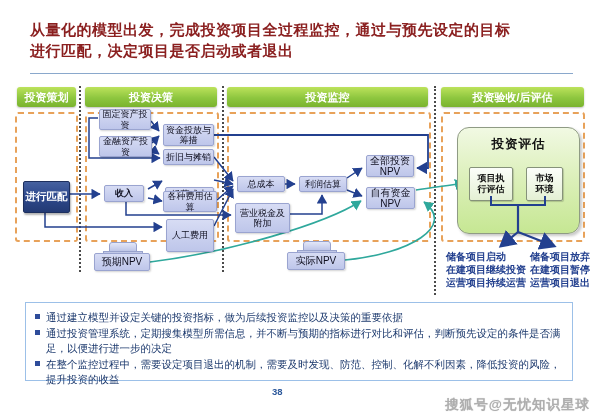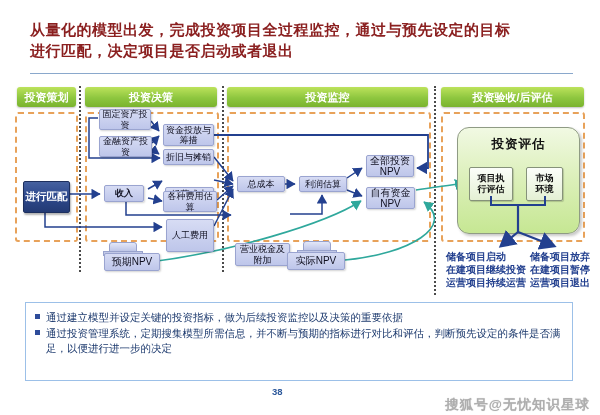--- a/index.html
+++ b/index.html
@@ -122,24 +122,24 @@
   </div>
   <div class="node" style="left:99px;top:109px;width:52px;height:21px;">固定资产投资</div>
   <div class="node" style="left:99px;top:136px;width:53px;height:21px;">金融资产投资</div>
   <div class="node" style="left:163px;top:124px;width:51px;height:22px;">资金投放与筹措</div>
   <div class="node" style="left:163px;top:149px;width:51px;height:16px;">折旧与摊销</div>
   <div class="node" style="left:104px;top:185px;width:40px;height:17px;font-weight:bold;">收入</div>
   <div class="node" style="left:165px;top:173px;width:49px;height:15px;margin-top:14px;">经营成本</div>
   <div class="node" style="left:163px;top:191px;width:54px;height:21px;">各种费用估算</div>
   <div class="node" style="left:166px;top:219px;width:48px;height:33px;">人工费用</div>
   <div class="podium" style="left:109px;top:242px;"></div>
-  <div class="node npv" style="left:104px;top:253px;width:56px;height:18px;">预期NPV</div>
+  <div class="node npv" style="left:94px;top:253px;width:56px;height:18px;">预期NPV</div>
 
   <div class="node" style="left:237px;top:176px;width:48px;height:16px;">总成本</div>
-  <div class="node" style="left:235px;top:203px;width:55px;height:23px;margin-top:40px;">营业税金及附加</div>
+  <div class="node" style="left:235px;top:203px;width:55px;height:30px;">营业税金及附加</div>
   <div class="node" style="left:299px;top:176px;width:48px;height:16px;">利润估算</div>
   <div class="node npv" style="left:366px;top:155px;width:48px;height:22px;">全部投资NPV</div>
   <div class="node npv" style="left:366px;top:187px;width:49px;height:22px;">自有资金NPV</div>
   <div class="podium" style="left:303px;top:241px;"></div>
   <div class="node npv" style="left:287px;top:252px;width:58px;height:18px;">实际NPV</div>
 
   <div class="eval-panel">
     <div class="eval-title">投资评估</div>
   </div>
   <div class="eval-box" style="left:469px;top:167px;width:44px;height:28px;">项目执行评估</div>
@@ -172,18 +172,22 @@
 
   <div class="bullet-panel">
     <div class="bullet-row">
       <div class="bullet-sq"></div>
       <div class="bullet-text">通过建立模型并设定关键的投资指标，做为后续投资监控以及决策的重要依据</div>
     </div>
     <div class="bullet-row">
       <div class="bullet-sq"></div>
       <div class="bullet-text">通过投资管理系统，定期搜集模型所需信息，并不断与预期的指标进行对比和评估，判断预先设定的条件是否满足，以便进行进一步的决定</div>
     </div>
+    <div class="bullet-row">
+      <div class="bullet-sq"></div>
+      <div class="bullet-text">在整个监控过程中，需要设定项目退出的机制，需要及时发现、防范、控制、化解不利因素，降低投资的风险，提升投资的收益</div>
+    </div>
   </div>
 
   <div class="page-num">38</div>
   <div class="watermark">搜狐号@无忧知识星球</div>
 
 </div>
 
 </body></html>

